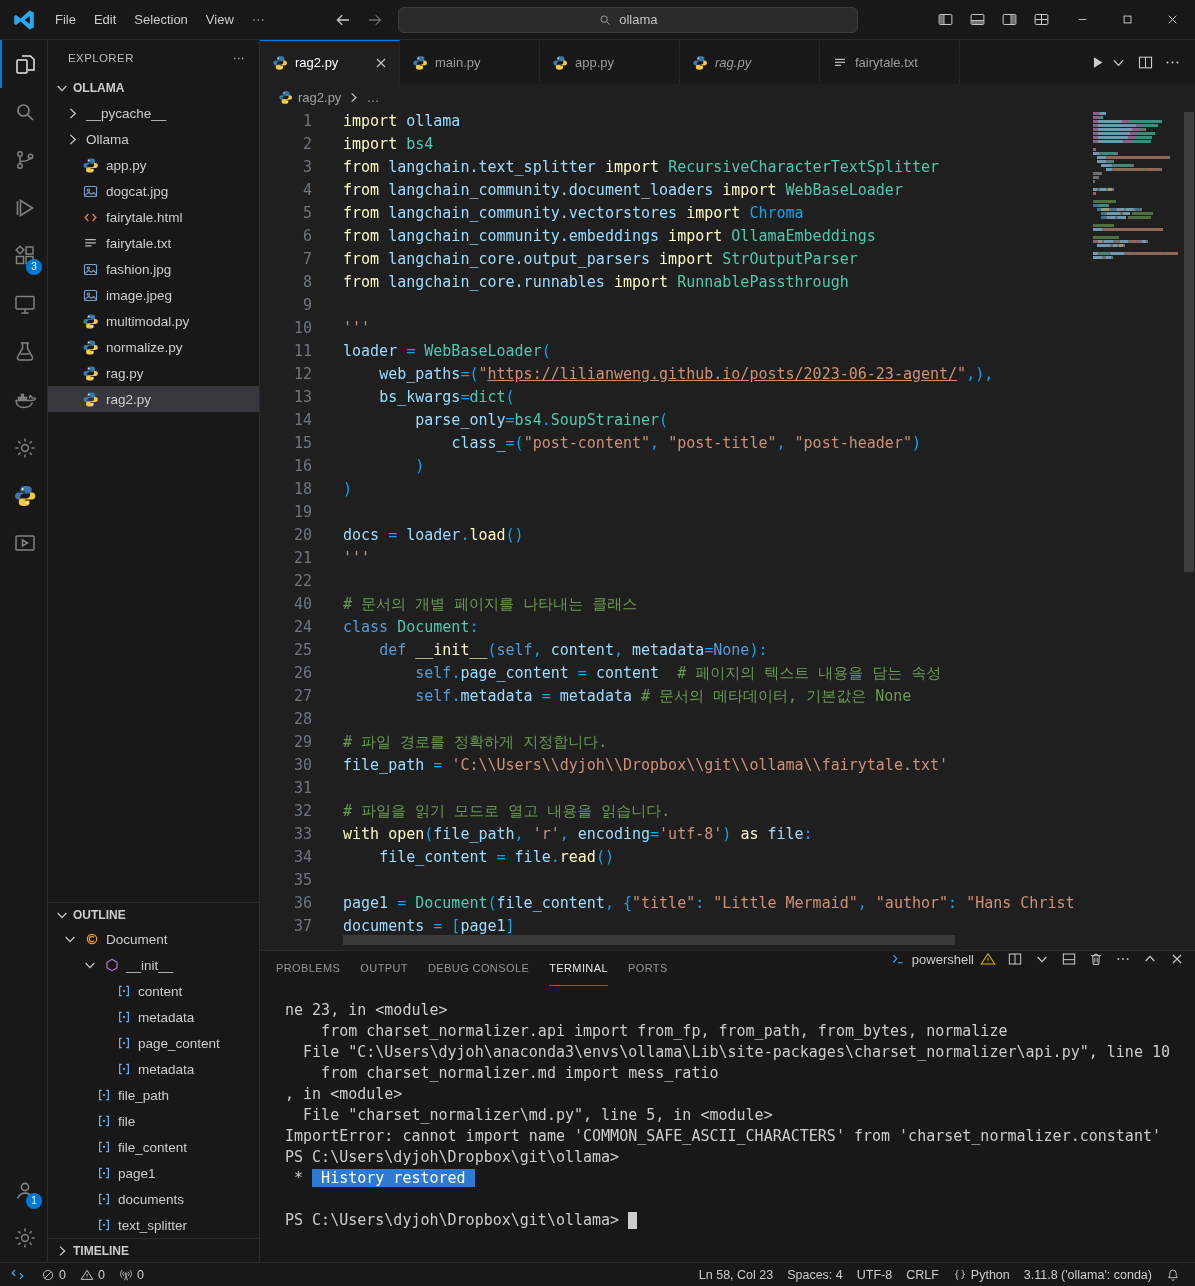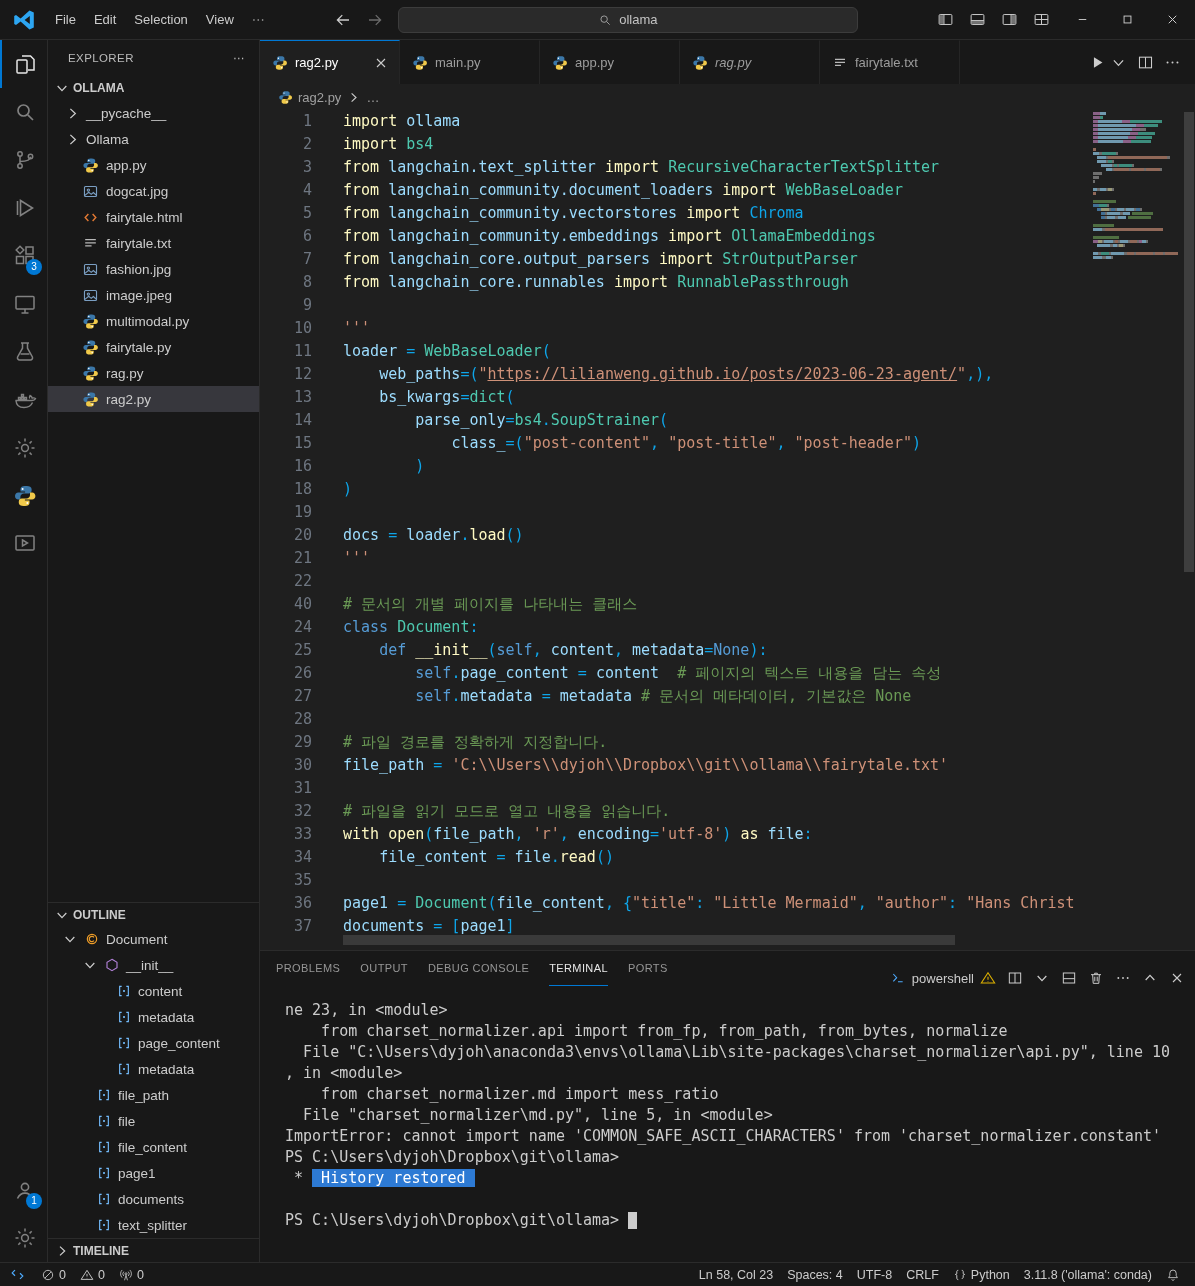--- a/index.html
+++ b/index.html
@@ -81,21 +81,21 @@
   .tk-u{color:#CE9178;text-decoration:underline}
   .minimap{position:absolute;top:2px;right:12px;width:90px;bottom:0;overflow:hidden}
   .mm-line{height:3px;margin-bottom:1px;display:flex}
   .mm-tok{height:3px;display:inline-block;opacity:.65}
   .vscroll{position:absolute;top:0;right:0;width:12px;height:100%}
   .vthumb{position:absolute;top:2px;right:1px;width:10px;height:460px;background:rgba(121,121,121,.35)}
   .hscroll{position:absolute;bottom:5px;left:83px;width:612px;height:10px;background:rgba(121,121,121,.3)}
 
   
   .terminal{height:312px;flex:0 0 312px;background:#181818;border-top:1px solid #2b2b2b;display:flex;flex-direction:column}
-  .term-header{height:35px;flex:0 0 35px;display:flex;align-items:flex-end;padding:0 10px 0 16px}
+  .term-header{height:35px;flex:0 0 35px;display:flex;align-items:flex-start;padding:0 10px 0 16px}
   .term-tabs{display:flex;align-items:stretch;height:100%;gap:20px}
   .term-tab{display:flex;align-items:center;font-size:11px;letter-spacing:.4px;color:#969696;border-bottom:1px solid transparent}
   .term-tab.active{color:#e7e7e7;border-bottom:1px solid var(--accent,#0078d4)}
   .term-right{margin-left:auto;display:flex;align-items:center;gap:11px;color:#cccccc}
   .term-right .ic{width:16px;height:16px}
   .ps-group{display:flex;align-items:center;gap:6px}
   .ps-ic{color:#4daafc}
   .warn-ic{color:var(--warning-yellow,#ddb100)}
   .term-body{flex:1;padding:14px 0 0 25px;overflow:hidden;font:15px/21px "DejaVu Sans Mono",monospace;color:#cccccc}
   .term-line{height:21px;white-space:pre;overflow:hidden}
@@ -423,21 +423,21 @@
           </div>
           <div class="file-row indent">
             <span class="ic fic-python">
               <svg viewBox="0 0 24 24">
                 <path style="fill:var(--python-blue)" d="M11.9 2c-2.6 0-4.4 1-4.4 2.9v2.6h4.6v.9H5.3C3.4 8.4 2 9.9 2 12s1.4 3.6 3.3 3.6h2.1v-2.8c0-1.9 1.7-3.3 3.7-3.3h4.6c1.6 0 2.9-1.3 2.9-2.9V4.9C18.6 3 16.4 2 13.9 2z"></path>
                 <path style="fill:var(--python-yellow)" d="M12.1 22c2.6 0 4.4-1 4.4-2.9v-2.6h-4.6v-.9h7.2c1.9 0 3.3-1.5 3.3-3.6s-1.4-3.6-3.3-3.6h-2.1v2.8c0 1.9-1.7 3.3-3.7 3.3H8.7c-1.6 0-2.9 1.3-2.9 2.9v1.7c0 1.9 2.2 2.9 4.7 2.9z"></path>
                 <circle fill="#ffffff" cx="9.6" cy="4.9" r="1"></circle>
                 <circle fill="#ffffff" cx="14.4" cy="19.1" r="1"></circle>
               </svg>
             </span>
-            <span>fairytale.py</span>
+            <span>normalize.py</span>
           </div>
           <div class="file-row indent">
             <span class="ic fic-python">
               <svg viewBox="0 0 24 24">
                 <path style="fill:var(--python-blue)" d="M11.9 2c-2.6 0-4.4 1-4.4 2.9v2.6h4.6v.9H5.3C3.4 8.4 2 9.9 2 12s1.4 3.6 3.3 3.6h2.1v-2.8c0-1.9 1.7-3.3 3.7-3.3h4.6c1.6 0 2.9-1.3 2.9-2.9V4.9C18.6 3 16.4 2 13.9 2z"></path>
                 <path style="fill:var(--python-yellow)" d="M12.1 22c2.6 0 4.4-1 4.4-2.9v-2.6h-4.6v-.9h7.2c1.9 0 3.3-1.5 3.3-3.6s-1.4-3.6-3.3-3.6h-2.1v2.8c0 1.9-1.7 3.3-3.7 3.3H8.7c-1.6 0-2.9 1.3-2.9 2.9v1.7c0 1.9 2.2 2.9 4.7 2.9z"></path>
                 <circle fill="#ffffff" cx="9.6" cy="4.9" r="1"></circle>
                 <circle fill="#ffffff" cx="14.4" cy="19.1" r="1"></circle>
               </svg>
             </span>
@@ -1019,22 +1019,22 @@
                 <svg viewBox="0 0 24 24" fill="none" stroke="currentColor" stroke-width="1.6">
                   <path d="M6 6l12 12M18 6 6 18"></path>
                 </svg>
               </span>
             </div>
         </div>
         <div class="term-body" id="termBody">
             <div class="term-line"><span>ne 23, in &lt;module&gt;</span></div>
             <div class="term-line"><span>    from charset_normalizer.api import from_fp, from_path, from_bytes, normalize</span></div>
             <div class="term-line"><span>  File "C:\Users\dyjoh\anaconda3\envs\ollama\Lib\site-packages\charset_normalizer\api.py", line 10</span></div>
+            <div class="term-line"><span>    from charset_normalizer.md import mess_ratio</span></div>
             <div class="term-line"><span>, in &lt;module&gt;</span></div>
-            <div class="term-line"><span>    from charset_normalizer.md import mess_ratio</span></div>
             <div class="term-line"><span>  File "charset_normalizer\md.py", line 5, in &lt;module&gt;</span></div>
             <div class="term-line"><span>ImportError: cannot import name 'COMMON_SAFE_ASCII_CHARACTERS' from 'charset_normalizer.constant'</span></div>
             <div class="term-line"><span>PS C:\Users\dyjoh\Dropbox\git\ollama&gt;</span></div>
             <div class="term-line"><span> * </span><span class="term-hl"> History restored </span></div>
             <div class="term-line"><span></span></div>
             <div class="term-line"><span>PS C:\Users\dyjoh\Dropbox\git\ollama&gt; </span><span class="term-cursor"> </span></div>
           </div>
       </div>
     </div>
   </div>

